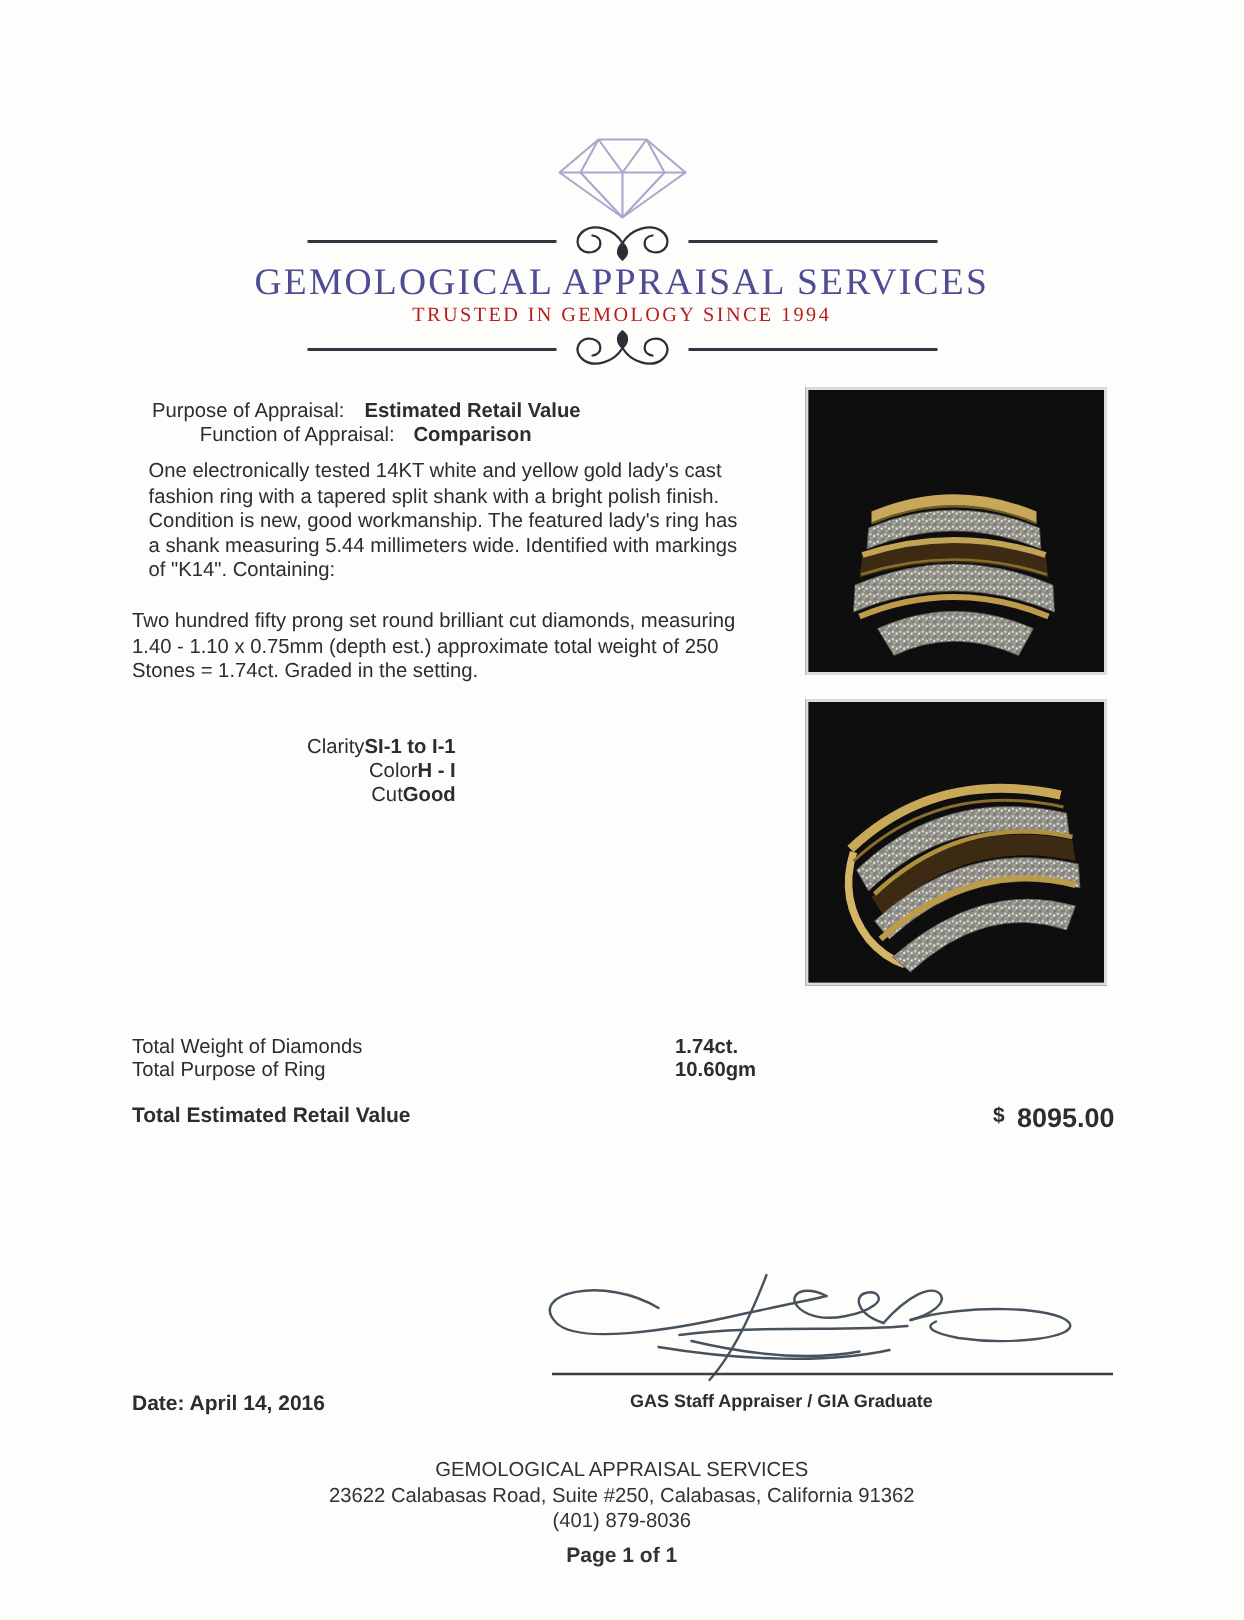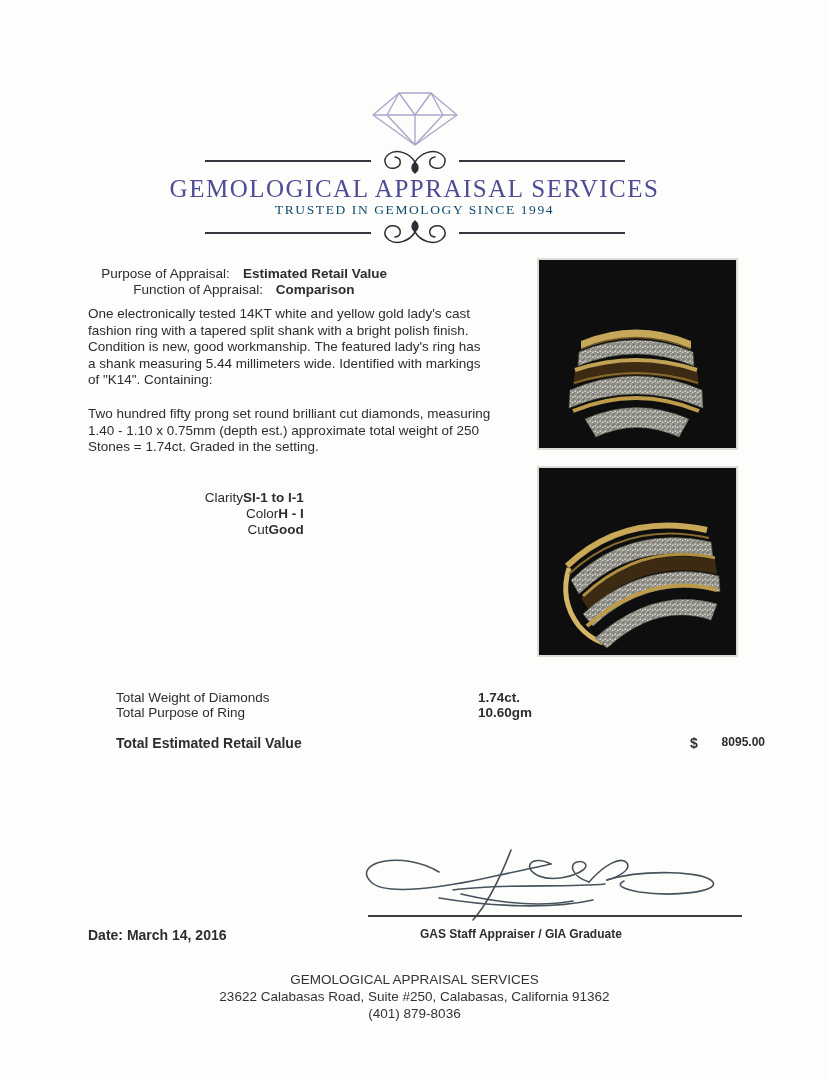--- a/index.html
+++ b/index.html
@@ -15,48 +15,48 @@
   
   .logo{top:88px;left:0;width:829px;text-align:center;}
   .logo .diamond{display:block;margin:0 auto;}
   .orn-row{width:420px;margin:0 auto;display:flex;align-items:center;justify-content:center;}
   .orn-line{flex:1;height:0;border-top:2px solid #35353f;}
   .logo-title{
     font-family:"Liberation Serif", serif;color:#4d4c94;
     font-size:25px;letter-spacing:1.5px;line-height:27px;margin-top:1px;
   }
   .logo-sub{
-    font-family:"Liberation Serif", serif;color:#0c4a6e;
+    font-family:"Liberation Serif", serif;color:#b91c1c;
     font-size:13.5px;letter-spacing:1.6px;line-height:16px;margin-bottom:2px;
   }
   .flip{transform:scaleY(-1);}
 
   
   .purpose-block{top:266px;left:88px;line-height:15.8px;text-align:center;}
   .plabel{display:inline-block;width:155px;}
   .para{left:88px;width:470px;line-height:16.6px;}
-  .para1{top:306px;}
+  .para1{top:306px;margin-left:11px;}
   .para2{top:406px;}
   .grades{top:490px;left:115px;line-height:16.2px;text-align:right;}
   .glabel{display:inline-block;width:128px;}
 
   
   .photo{left:537px;width:201px;background:#0e0e0e;border:2px solid #dcdcd8;box-sizing:border-box;}
   .photo1{top:258px;height:192px;}
   .photo2{top:466px;height:191px;}
   .photo svg{display:block;}
 
   
-  .trow{left:0;width:658px;height:16px;margin-left:28px;}
+  .trow{left:0;width:658px;height:16px;}
   .trow .tl{position:absolute;left:88px;}
   .trow .tv{position:absolute;left:450px;width:115px;text-align:left;font-weight:bold;}
   .total-line{top:735px;}
   .total-line .tl{font-weight:bold;font-size:14px;}
   .cur{position:absolute;left:662px;font-weight:bold;font-size:14px;}
-  .amt{position:absolute;left:678px;width:59px;text-align:right;font-weight:bold;font-size:12px;}
+  .amt{position:absolute;left:678px;width:59px;text-align:right;font-weight:bold;font-size:18px;}
 
   
   .signature{top:846px;left:343px;}
   .date{top:927px;left:88px;font-weight:bold;font-size:14px;}
   .appraiser{top:927px;left:420px;font-weight:bold;font-size:12px;}
 
   
   .footer{top:971px;left:0;width:829px;text-align:center;line-height:17px;color:#333;}
   .page-ind{margin-top:6px;font-weight:bold;font-size:14px;}
 </style>
@@ -210,20 +210,21 @@
     <path d="M118,48 C152,56 192,62 230,55"></path>
     <path d="M208,18 C188,8 178,22 196,30 C210,36 232,30 240,24 C246,20 242,14 234,16 C226,18 228,30 246,36"></path>
     <path d="M246,36 C262,18 278,10 284,17 C288,23 278,30 264,34"></path>
     <path d="M264,34 C300,23 362,25 370,36 C376,46 330,51 296,46 C280,43 272,39 281,35"></path>
     <path d="M110,44 C160,37 220,42 262,38"></path>
     <path d="M96,52 C150,61 210,63 250,54"></path>
   </g>
   <path d="M25,70 L399,70" stroke="#3e3e42" stroke-width="1.8"></path>
 </svg>
 
-<div class="abs date">Date: March 14, 2016</div>
+<div class="abs date">Date: April 14, 2016</div>
 <div class="abs appraiser">GAS Staff Appraiser / GIA Graduate</div>
 
 <div class="abs footer">
   <div>GEMOLOGICAL APPRAISAL SERVICES</div>
   <div>23622 Calabasas Road, Suite #250, Calabasas, California 91362</div>
   <div>(401) 879-8036</div>
+  <div class="page-ind">Page 1 of 1</div>
 </div>
 
 </body></html>

